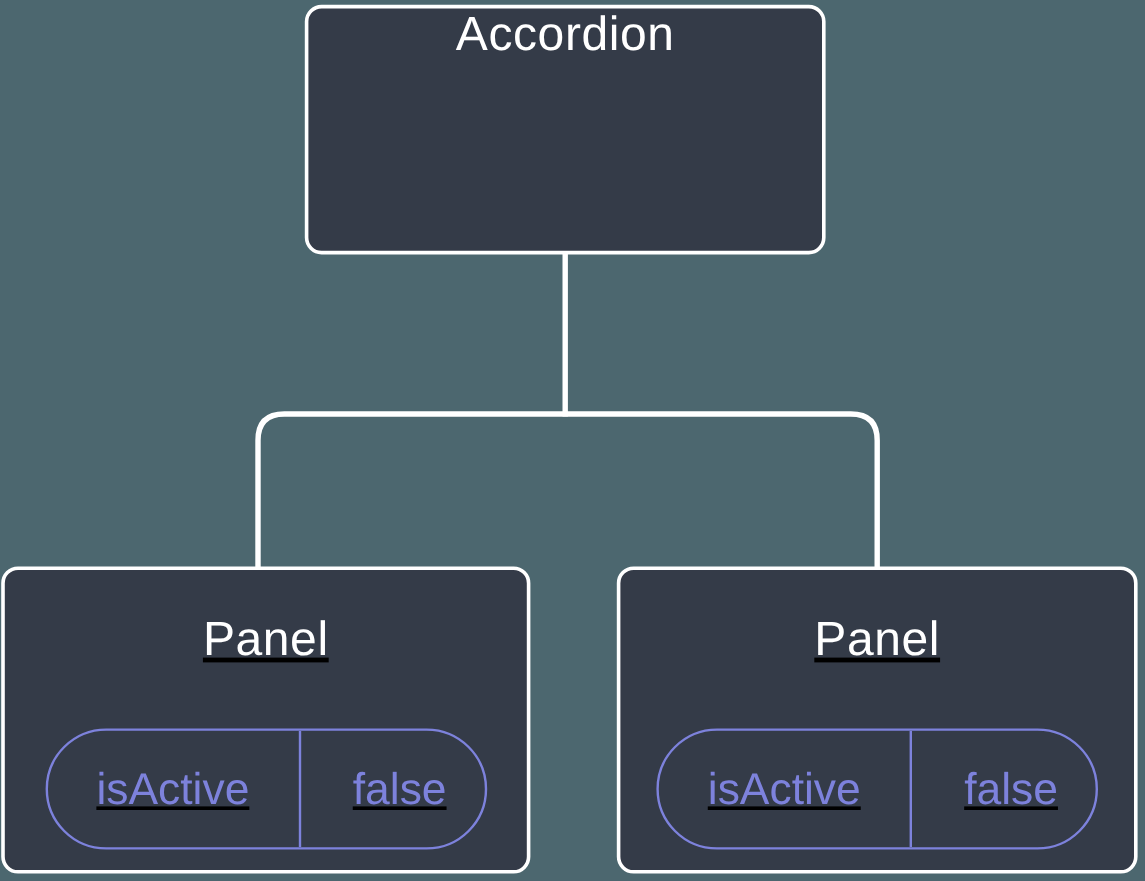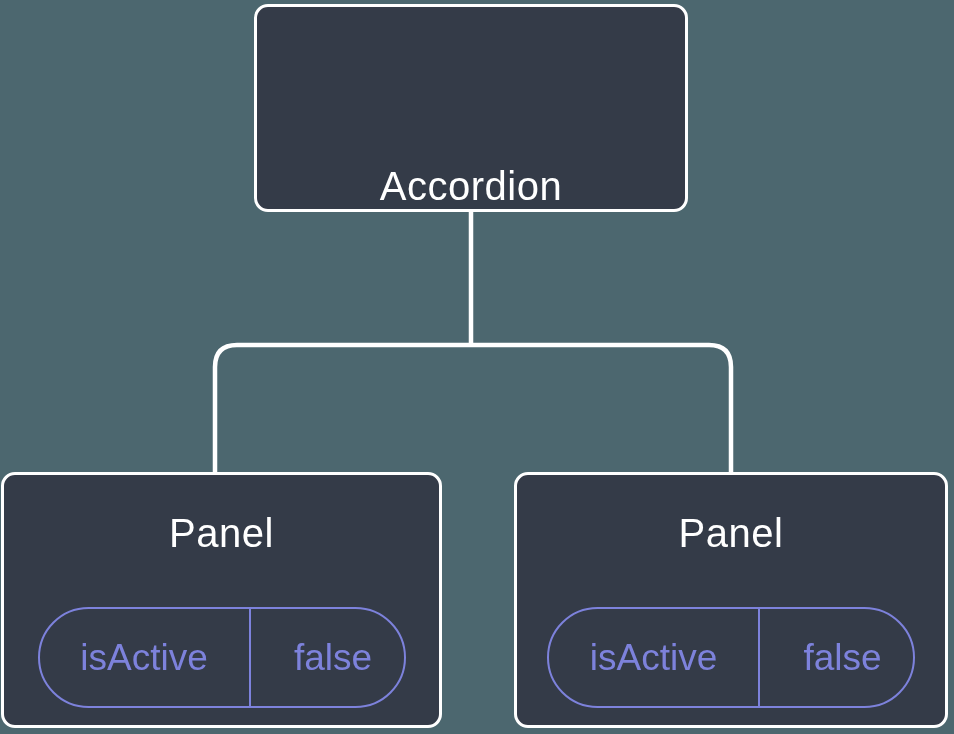--- a/index.html
+++ b/index.html
@@ -41,27 +41,28 @@
   .node-title {
     color: var(--node-text);
     font-size: 40px;
     font-weight: 400;
     letter-spacing: 0.5px;
   }
   .root-node {
     left: 254px; top: 4px;
     width: 434px; height: 208px;
     display: flex;
-    align-items: flex-end;
+    align-items: flex-start;
     justify-content: center;
   }
   .panel-node {
     top: 472px;
     height: 256px;
     text-align: center;
+    text-decoration: underline;
   }
   .panel-left  { left: 1px;   width: 441px; }
   .panel-right { left: 514px; width: 434px; }
   .panel-node .node-title {
     display: block;
     margin-top: 34px;
     line-height: 48px;
   }
   .state-pill {
     width: 368px;

